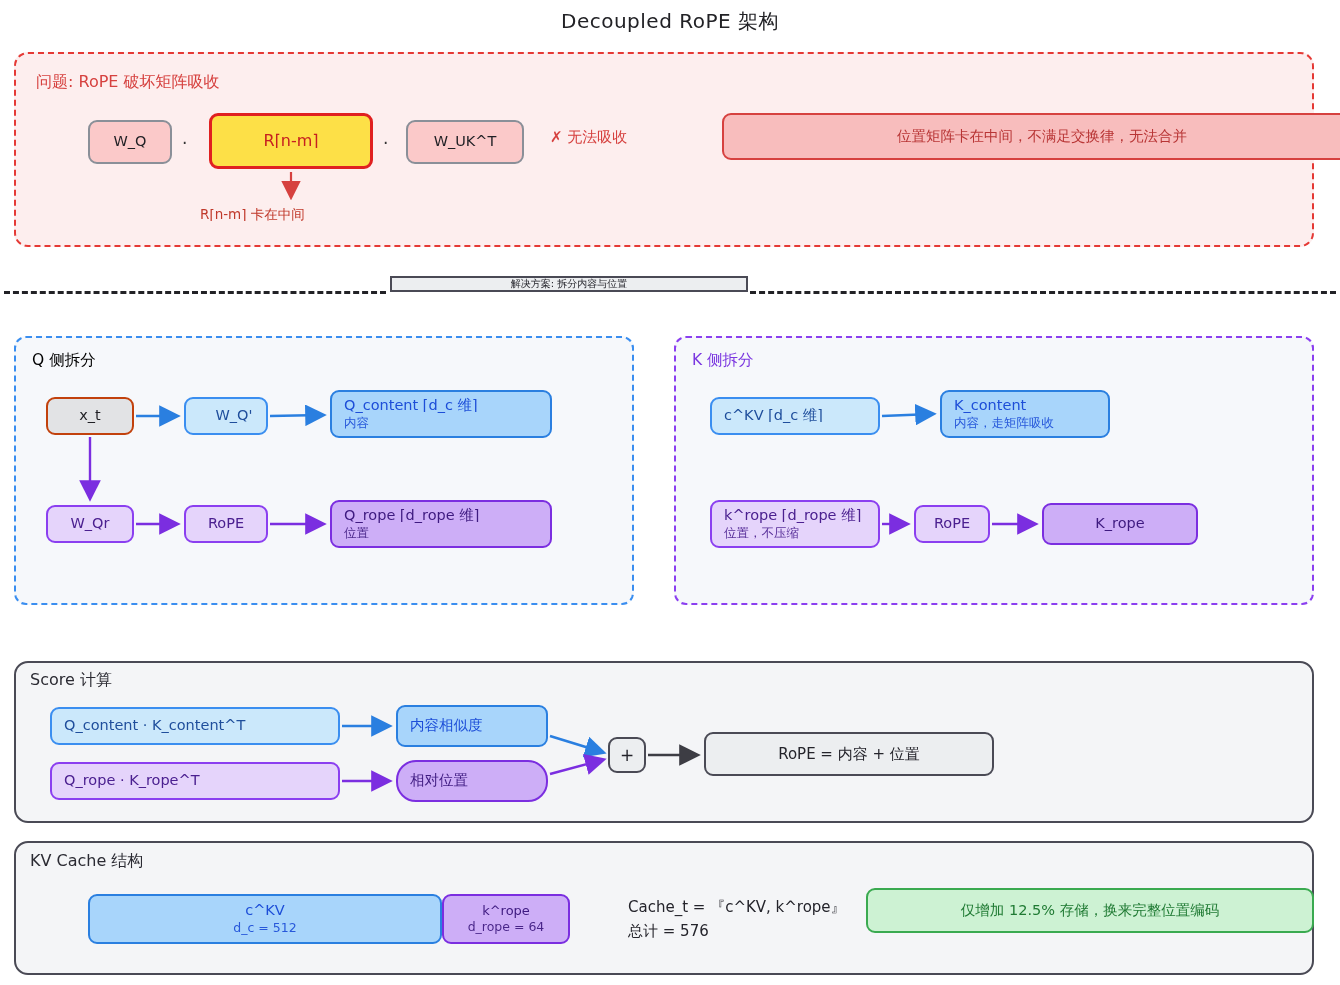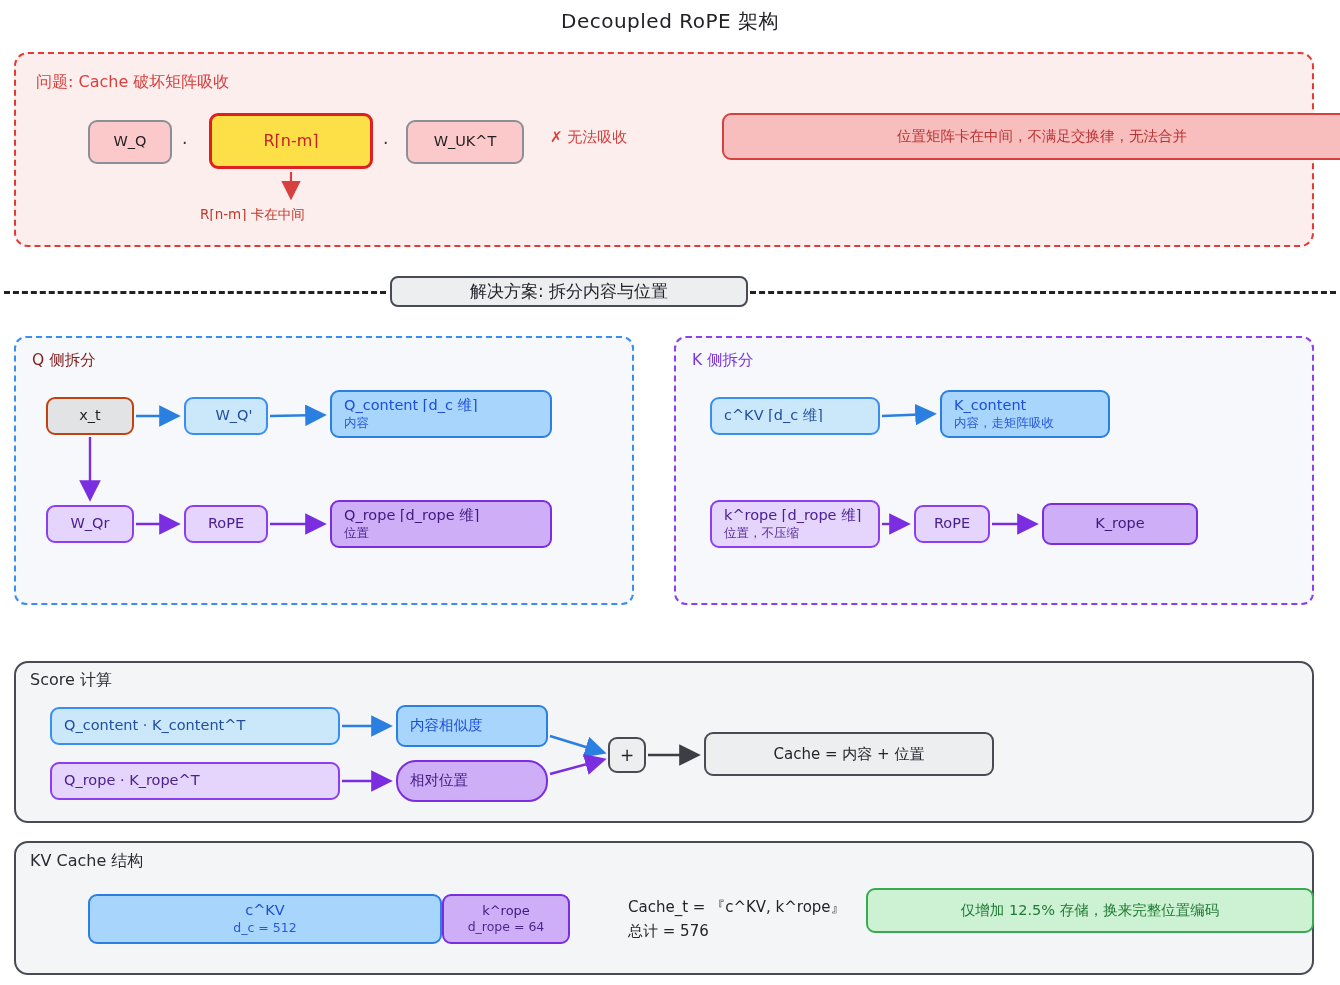--- a/index.html
+++ b/index.html
@@ -41,21 +41,21 @@
     border: 2.5px dashed #e53935;
     border-radius: 14px;
   }
   #problem-label { left: 36px; top: 72px; color: #d6413f; font-size: 16px; }
 
   #q-box {
     left: 14px; top: 336px; width: 620px; height: 269px;
     background: #f6f8fb;
     border: 2px dashed #3a8ef0;
   }
-  #q-label { left: 32px; top: 350px; color: #7f1d1d; }
+  #q-label { left: 32px; top: 350px; color: #000000; }
 
   #k-box {
     left: 674px; top: 336px; width: 640px; height: 269px;
     background: #f6f8fb;
     border: 2px dashed #8b3ff0;
   }
   #k-label { left: 692px; top: 350px; color: #7b37e0; }
 
   #score-box {
     left: 14px; top: 661px; width: 1300px; height: 162px;
@@ -107,22 +107,22 @@
   #no-absorb{ left: 550px; top: 128px; font-size: 15px; color:#d6413f; white-space: nowrap; }
   #warn-box { left: 722px; top: 113px; width: 632px; height: 47px; font-size: 14.5px; padding-left: 20px; }
   #stuck-lbl{ left: 200px; top: 206px; font-size: 13.5px; color:#c0392b; white-space: nowrap; }
 
   
   #divider-l { position:absolute; left: 4px; top: 291px; width: 382px;
                border-top: 3px dashed #222226; }
   #divider-r { position:absolute; left: 750px; top: 291px; width: 586px;
                border-top: 3px dashed #222226; }
   #solution-node {
-    left: 390px; top: 276px; width: 358px; height: 31px;
-    font-size: 17px; border-radius: 8px;
+    left: 390px; top: 276px; width: 358px; height: 16px;
+    font-size: 10px; border-radius: 0;
   }
 
   
   #x-t       { left: 46px;  top: 397px; width: 88px;  height: 38px; }
   #w-qprime  { left: 184px; top: 397px; width: 84px;  height: 38px; padding-left: 28px; }
   #q-content { left: 330px; top: 390px; width: 222px; height: 48px; }
   #w-qr      { left: 46px;  top: 505px; width: 88px;  height: 38px; }
   #rope-q    { left: 184px; top: 505px; width: 84px;  height: 38px; }
   #q-rope    { left: 330px; top: 500px; width: 222px; height: 48px; }
 
@@ -154,21 +154,21 @@
             pointer-events:none; }
 </style>
 </head>
 <body>
 
 <div id="root">
 
   <div id="title" class="hand">Decoupled RoPE 架构</div>
 
   <div id="problem-box" class="subgraph"></div>
-  <div id="problem-label" class="sg-label hand">问题: Cache 破坏矩阵吸收</div>
+  <div id="problem-label" class="sg-label hand">问题: RoPE 破坏矩阵吸收</div>
 
   <div id="w-q" class="node center n-pink hand">W_Q</div>
   <div id="dot1" class="hand" style="position:absolute">·</div>
   <div id="r-nm" class="node center n-orange hand">R⌈n-m⌉</div>
   <div id="dot2" class="hand" style="position:absolute">·</div>
   <div id="w-ukt" class="node center n-pink hand">W_UK^T</div>
   <div id="no-absorb" class="hand" style="position:absolute">✗ 无法吸收</div>
   <div id="warn-box" class="node center n-redbox hand">位置矩阵卡在中间，不满足交换律，无法合并</div>
   <div id="stuck-lbl" class="hand" style="position:absolute">R⌈n-m⌉ 卡在中间</div>
 
@@ -208,21 +208,21 @@
   <div id="k-rope" class="node center n-purp hand">K_rope</div>
 
   <div id="score-box" class="subgraph"></div>
   <div id="score-label" class="sg-label hand">Score 计算</div>
 
   <div id="qc-kc" class="node n-lblue hand">Q_content · K_content^T</div>
   <div id="qr-kr" class="node n-lpurp hand">Q_rope · K_rope^T</div>
   <div id="sim" class="node n-blue hand">内容相似度</div>
   <div id="relpos" class="node n-purp hand">相对位置</div>
   <div id="plus" class="node center n-lgray hand">+</div>
-  <div id="score-out" class="node center n-lgray hand">Cache = 内容 + 位置</div>
+  <div id="score-out" class="node center n-lgray hand">RoPE = 内容 + 位置</div>
 
   <div id="kv-box" class="subgraph"></div>
   <div id="kv-label" class="sg-label hand">KV Cache 结构</div>
 
   <div id="bar-ckv" class="node center n-blue hand">
     <div>c^KV</div>
     <div class="sub">d_c = 512</div>
   </div>
   <div id="bar-krope" class="node center n-purp hand">
     <div>k^rope</div>

